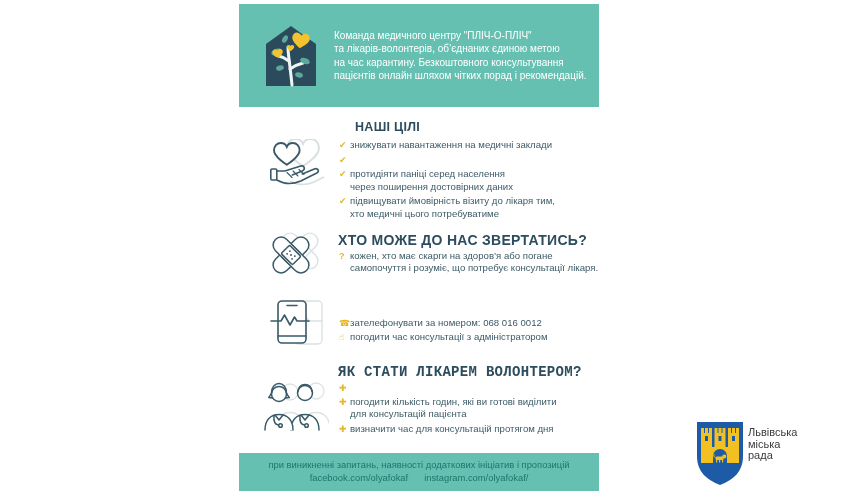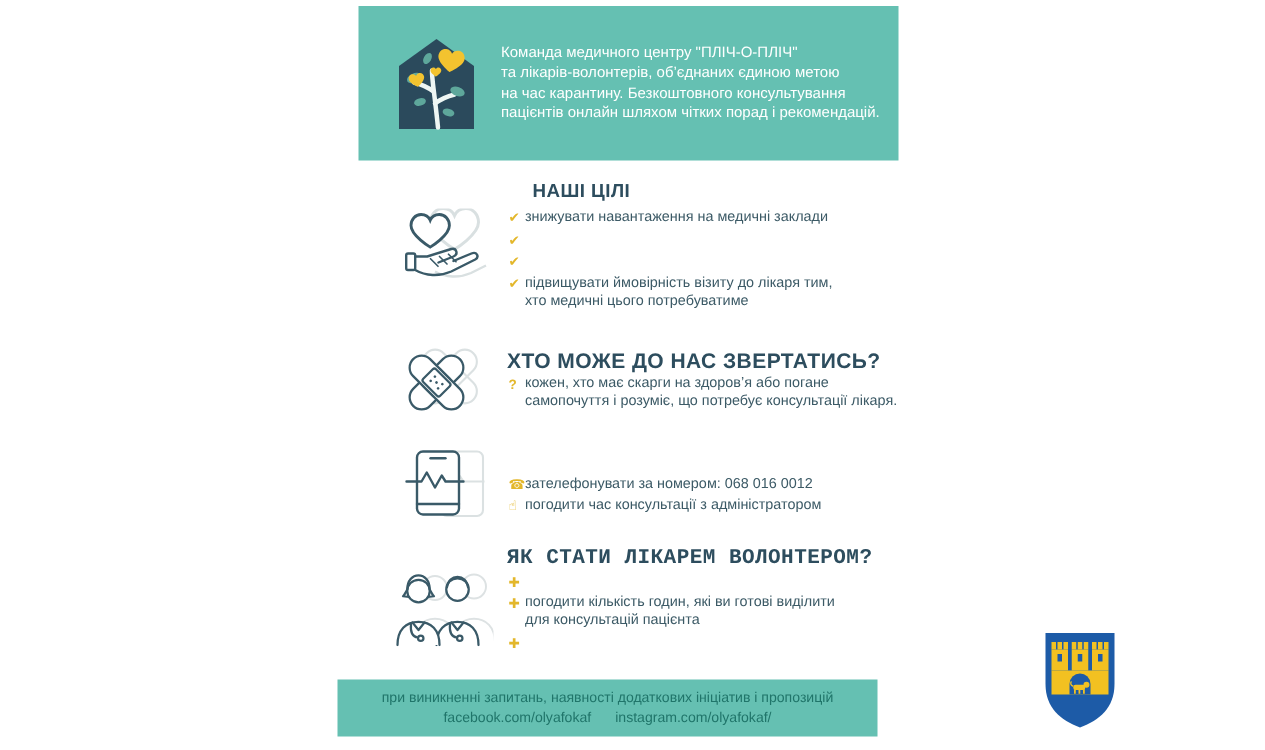--- a/index.html
+++ b/index.html
@@ -25,21 +25,21 @@
   #list3{top:317px;gap:2px;}
   #list4{top:382px;gap:2px;}
   .item{display:flex;}
   .marker{width:11px;flex:none;color:#e3b72b;font-size:9px;font-weight:700;line-height:12.2px;}
   .itext{color:#3c5a66;font-size:9.6px;line-height:12.2px;}
   .sec-icon{position:absolute;}
   .i1{left:270px;top:139px;}
   .i2{left:266px;top:226px;}
   .i3{left:270px;top:299px;}
   .i4{left:263px;top:381px;}
-  .footer-band{left:225px;top:453px;width:360px;height:38px;color:#20756a;
+  .footer-band{left:239px;top:453px;width:360px;height:38px;color:#20756a;
     font-size:9.4px;line-height:12.6px;text-align:center;
     display:flex;flex-direction:column;justify-content:center;}
   .footer-links{display:flex;justify-content:center;gap:16px;}
   .lviv{position:absolute;left:696px;top:421px;width:130px;height:70px;}
   .lviv-shield{position:absolute;left:0;top:0;}
   .lviv-text{position:absolute;left:52px;top:6px;font-size:11px;line-height:11.6px;color:#3b3b3b;}
 </style>
 </head>
 <body>
 
@@ -97,20 +97,22 @@
   <div class="list" id="list1">
     <div class="item">
       <span class="marker">✔</span>
       <span class="itext pre">знижувати навантаження на медичні заклади</span>
     </div>
     <div class="item">
       <span class="marker">✔</span>
     </div>
     <div class="item">
       <span class="marker">✔</span>
+      <span class="itext pre">протидіяти паніці серед населення
+через поширення достовірних  даних</span>
     </div>
     <div class="item">
       <span class="marker">✔</span>
       <span class="itext pre">підвищувати ймовірність візиту до лікаря тим,
 хто медичні цього потребуватиме</span>
     </div>
   </div>
 
   <svg class="sec-icon i2" width="58" height="52" viewBox="0 0 58 52">
     <g stroke="#dbe1e2" fill="none" stroke-width="1.4" transform="translate(9 -5)">
@@ -198,20 +200,21 @@
     <div class="item">
       <span class="marker">✚</span>
     </div>
     <div class="item">
       <span class="marker">✚</span>
       <span class="itext pre">погодити кількість годин, які ви готові виділити
 для консультацій пацієнта</span>
     </div>
     <div class="item">
       <span class="marker">✚</span>
+      <span class="itext pre">визначити час для консультацій протягом дня</span>
     </div>
   </div>
 
   <div class="band footer-band">
     <div>при виникненні запитань, наявності додаткових ініціатив і пропозицій</div>
     <div class="footer-links">
       <span>facebook.com/olyafokaf</span>
       <span>instagram.com/olyafokaf/</span>
     </div>
   </div>
@@ -240,15 +243,18 @@
       <path d="M17 42 v-7 a7 7 0 0 1 14 0 v7 z" fill="#1d5ba7"></path>
       <g fill="#f2c121">
         <rect x="19.5" y="35.5" width="8" height="3.5" rx="1.5"></rect>
         <circle cx="28.3" cy="35.5" r="2"></circle>
         <rect x="20" y="38.5" width="1.2" height="3"></rect>
         <rect x="23" y="38.5" width="1.2" height="3"></rect>
         <rect x="26" y="38.5" width="1.2" height="3"></rect>
       </g>
       <path d="M19.5 36.5 c-1.6 -.4 -2.2 -2 -1.2 -3.3" stroke="#f2c121" stroke-width="0.9" fill="none"></path>
     </svg>
+    <div class="lviv-text pre">Львівська
+міська
+рада</div>
   </div>
 
 </div>
 
 </body></html>

